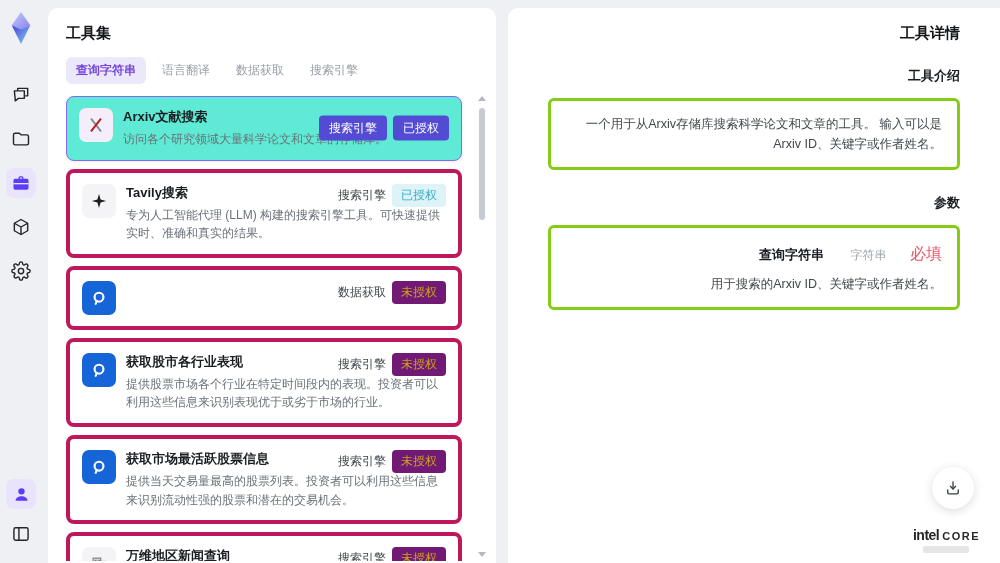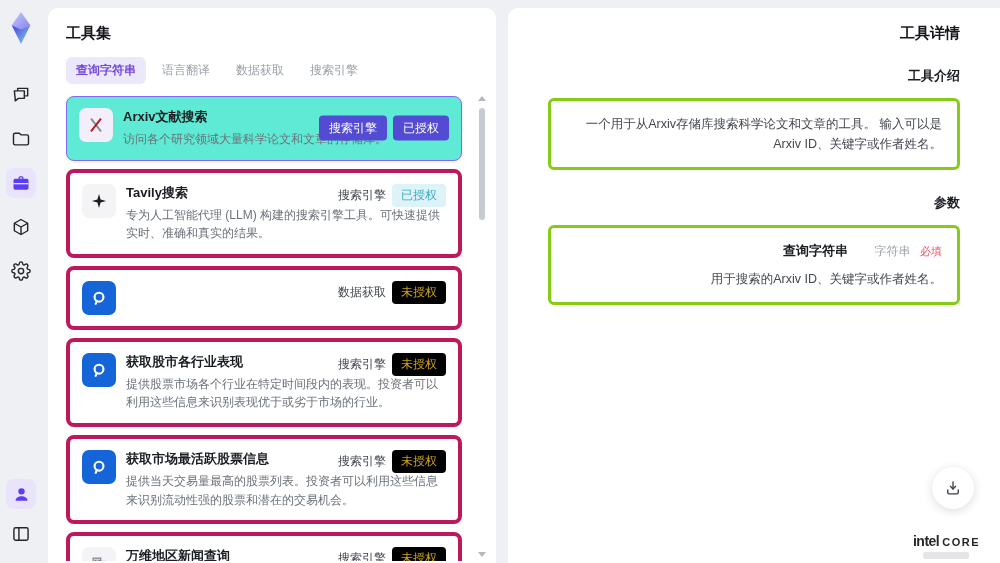--- a/index.html
+++ b/index.html
@@ -54,21 +54,21 @@
   .tool-icon.blue  { background:#1565d8; }
   .card-body { flex:1; min-width:0; }
   .card-title { font-size:13px; font-weight:700; color:#1a1d22; padding-right:150px; }
   .card-desc  { font-size:12px; color:#6b7179; line-height:1.55; margin-top:4px; }
   .badges { position:absolute; right:12px; top:11px; display:flex; gap:6px; align-items:center; }
   .card.selected .badges { top:50%; transform:translateY(-50%); }
   .badge { font-size:12px; padding:3px 9px; border-radius:4px; white-space:nowrap; }
   .badge.fill   { background:#544bd4; color:#ffffff; padding:4px 10px; }
   .cat-text     { font-size:12px; color:#42474e; white-space:nowrap; }
   .badge.cyan   { background:#ddf3f7; color:#38aec6; }
-  .badge.yellow { background:#000000; color:#cfa21b; }
+  .badge.yellow { background:#701a75; color:#cfa21b; }
 
   
   .scrollbar { position:absolute; right:9px; top:88px; width:10px; height:461px; }
   .tri-up   { position:absolute; top:0; left:1px; width:0; height:0;
               border-left:4px solid transparent; border-right:4px solid transparent;
               border-bottom:5px solid #b3b7be; cursor:pointer; }
   .tri-down { position:absolute; bottom:0; left:1px; width:0; height:0;
               border-left:4px solid transparent; border-right:4px solid transparent;
               border-top:5px solid #b3b7be; cursor:pointer; }
   .thumb { position:absolute; top:12px; left:2px; width:6px; height:112px;
@@ -80,30 +80,30 @@
     background:#ffffff; border-radius:10px 0 0 0; padding:16px 40px;text-align:right;
   }
   .detail-title { font-size:15px; font-weight:700; color:#15171c; }
   .section-h { font-size:13px; font-weight:700; color:#1a1d22; margin-top:24px; }
   .info-box {
     margin-top:13px; border:3px solid #84cc16; border-radius:6px;
     background:#fff; padding:13px 15px; font-size:12.5px; color:#42474e; line-height:1.6;
   }
   .param-name { font-size:13px; font-weight:700; color:#1a1d22; }
   .param-type { font-size:12px; color:#9ba1a9; margin-left:23px; }
-  .param-req  { font-size:11px; color:#e8566a; margin-left:6px; }
+  .param-req  { font-size:16px; color:#e8566a; margin-left:20px; }
   .param-desc { margin-top:7px; font-size:12.5px; color:#42474e; }
 
   
   .download-btn {
     position:absolute; right:26px; bottom:54px; width:42px; height:42px;
     border-radius:50%; background:#fff; box-shadow:0 2px 10px rgba(40,40,60,.16);
     display:grid; place-items:center; cursor:pointer;
   }
-  .brand { position:absolute; right:20px; bottom:4px; text-align:center; }
+  .brand { position:absolute; right:20px; bottom:10px; text-align:center; }
   .brand-line { font-size:14px; color:#26272b; white-space:nowrap; }
   .brand-line .b1 { font-weight:700; letter-spacing:-.5px; }
   .brand-line .b2 { font-size:11px; font-weight:600; letter-spacing:1.5px; text-transform:uppercase; margin-left:3px; }
   .brand-sub { margin:3px auto 0; width:46px; height:7px; background:#e5e5e8; border-radius:2px; }
 </style>
 </head>
 <body>
 
 <div class="rail">
   <svg class="logo" viewBox="0 0 24 26">

